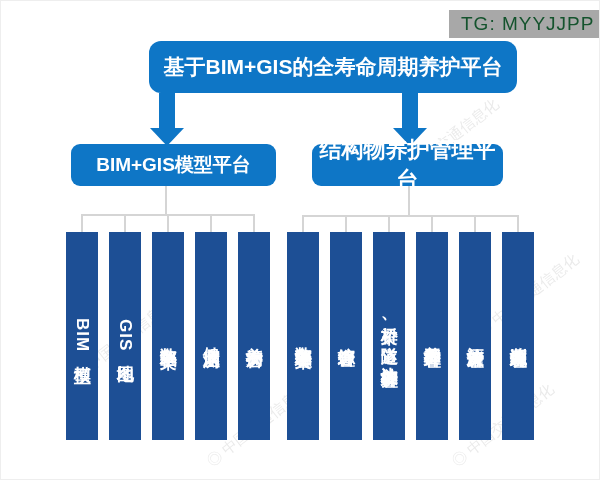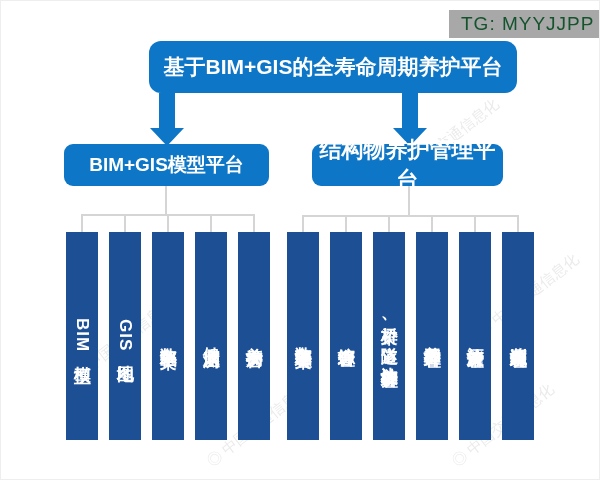--- a/index.html
+++ b/index.html
@@ -18,21 +18,21 @@
     position: absolute; left: 8px; top: 441px; width: 166px; height: 28px;
     background: #a8a8a8; color: #f3f3f3; font-size: 19px; line-height: 28px;
     padding-left: 12px;
   }
   
   .node {
     position: absolute; background: #0e76c6; color: #ffffff; font-weight: bold;
     display: flex; align-items: center; justify-content: center; text-align: center;
   }
   .title-box { left: 103px; top: 40px; width: 368px; height: 52px; border-radius: 12px; font-size: 21px; margin-left: 45px; }
-  .l2-left  { left: 63px;  top: 143px; width: 205px; height: 42px; border-radius: 9px; font-size: 19px; }
+  .l2-left  { left: 70px;  top: 143px; width: 205px; height: 42px; border-radius: 9px; font-size: 19px; }
   .l2-right { left: 311px; top: 143px; width: 191px; height: 42px; border-radius: 9px; font-size: 22px; }
   
   .arrow-shaft { position: absolute; width: 16px; height: 35px; top: 92px; background: #0e76c6; }
   .arrow-head  { position: absolute; top: 127px; width: 0; height: 0;
                  border-left: 17px solid transparent; border-right: 17px solid transparent;
                  border-top: 18px solid #0e76c6; }
   .shaft-left { left: 158px; }  .head-left { left: 149px; }
   .shaft-right { left: 401px; } .head-right { left: 392px; }
   
   .conn { position: absolute; background: #d5d5d5; }

